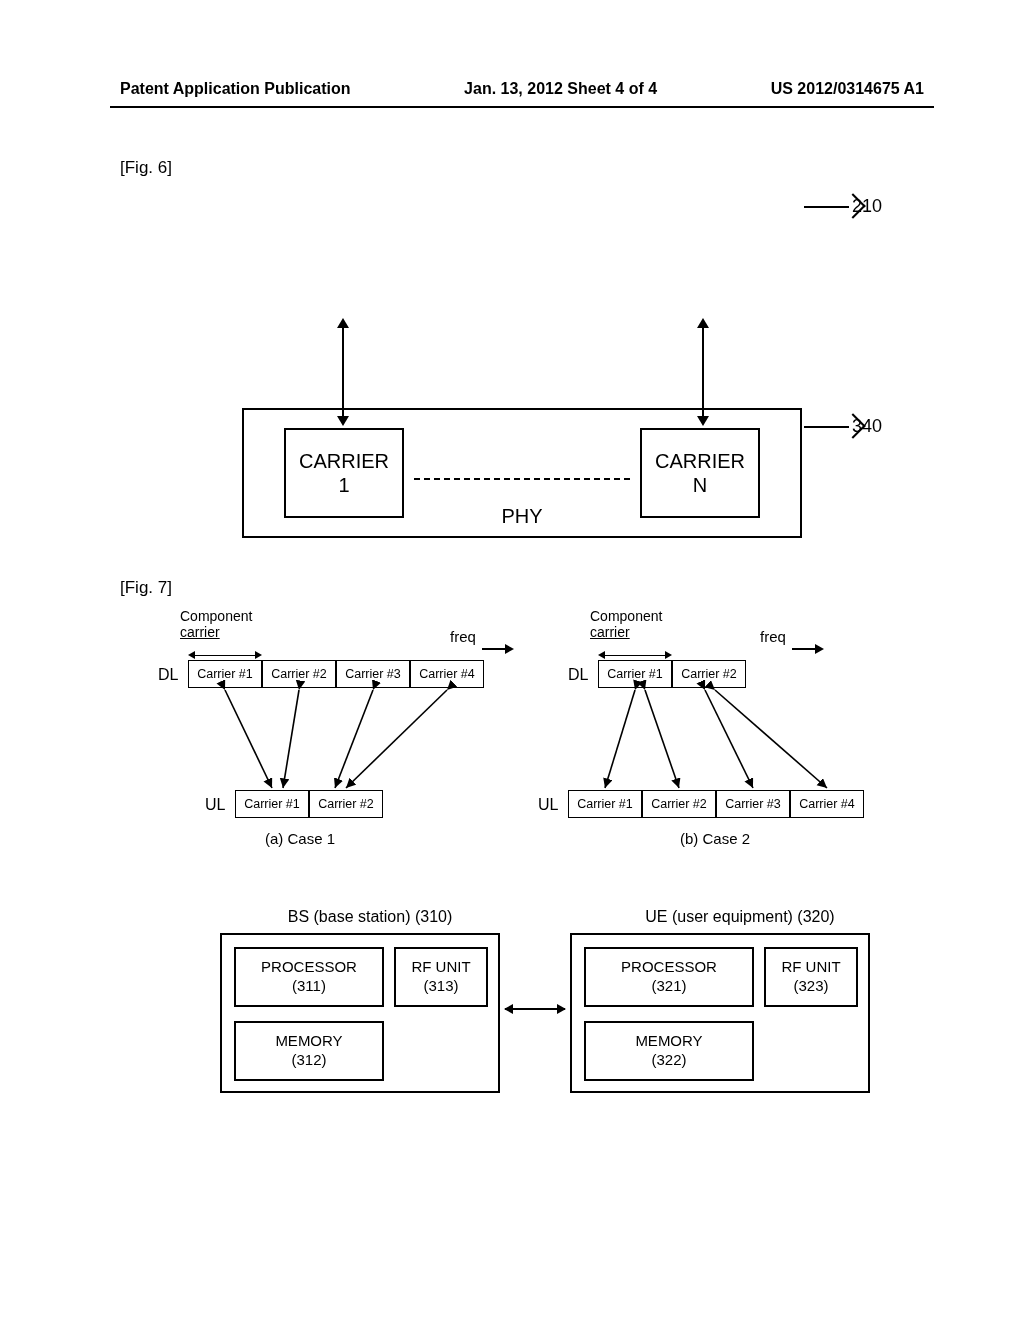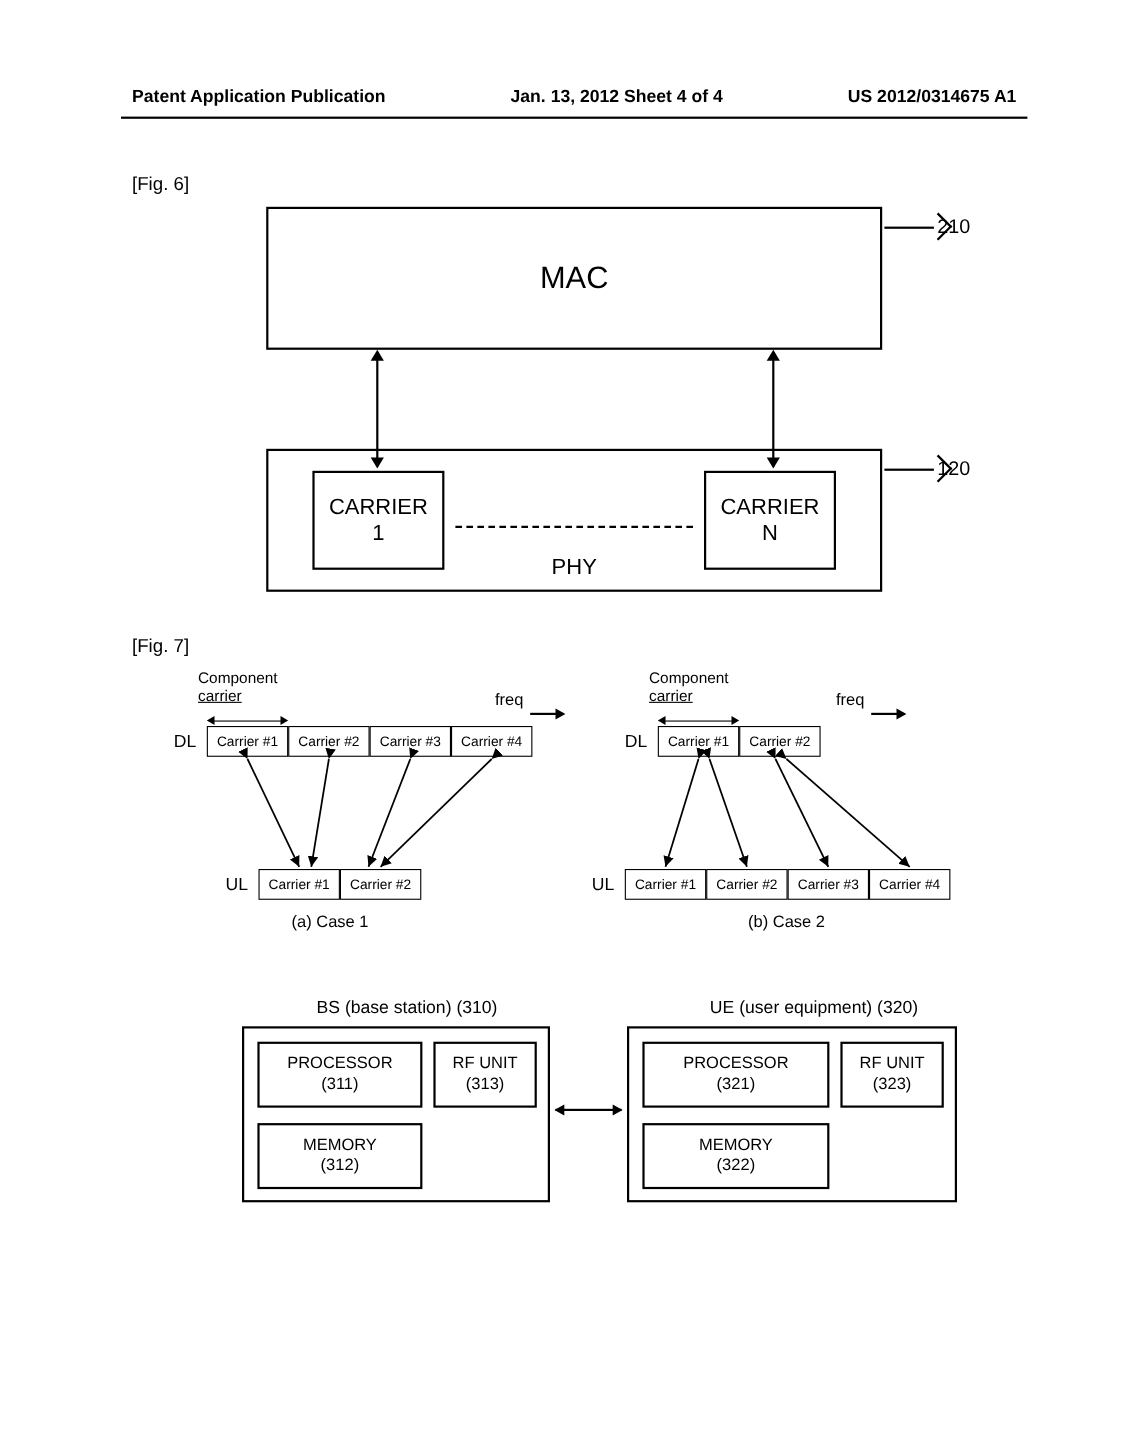--- a/index.html
+++ b/index.html
@@ -71,43 +71,40 @@
 
   <div class="header">
     <span class="left">Patent Application Publication</span>
     <span class="mid">Jan. 13, 2012  Sheet 4 of 4</span>
     <span class="right">US 2012/0314675 A1</span>
   </div>
   <div class="rule"></div>
 
   <div class="figlabel">[Fig. 6]</div>
   <div class="fig6">
-    <div class="mac-box">
-        <span>MAC</span>
-      </div>
     <div class="phy-box">
       <div class="carrier-box carrier1">
         <span>CARRIER</span>
         <span>1</span>
       </div>
       <div class="dashline"></div>
       <div class="carrier-box carrierN">
         <span>CARRIER</span>
         <span>N</span>
       </div>
       <div class="phy-label">PHY</div>
     </div>
     <div class="arrow-updown aud1"></div>
     <div class="arrow-updown aud2"></div>
     <div class="leader leader-210"></div>
     <div class="hook" style="left:672px; top:9px;"></div>
     <div class="leadtext leadtext-210">210</div>
     <div class="leader leader-220"></div>
     <div class="hook" style="left:672px; top:229px;"></div>
-    <div class="leadtext leadtext-220">120</div>
+    <div class="leadtext leadtext-220">340</div>
   </div>
 
   <div class="figlabel">[Fig. 7]</div>
   <div class="fig7">
 
     <div class="ccgroup" style="left:30px; top:0; width:90px;">
       <span>Component</span><br>
       <span style="text-decoration: underline;">carrier</span>
     </div>
     <div class="cc-span" style="left:38px; top:42px; width:74px;">

